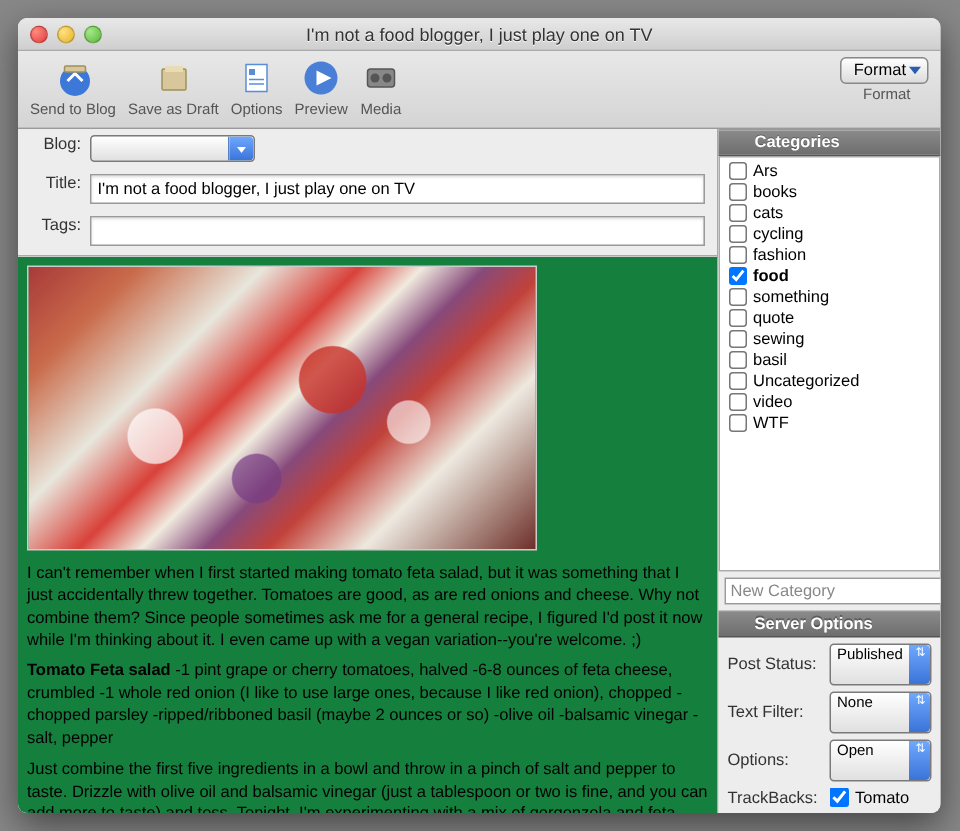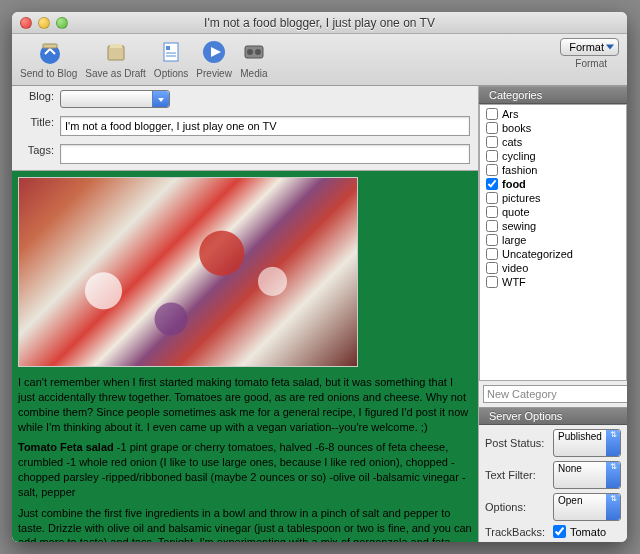--- a/index.html
+++ b/index.html
@@ -25,21 +25,21 @@
 .formrow label { width: 34px; text-align: right; color: #333; font-size: 11px; }
 .textinput { flex: 1; border: 1px solid #9a9a9a; background: #fff; padding: 3px 4px; font-size: 11px; box-shadow: inset 0 1px 2px rgba(0,0,0,0.15); }
 .combo { width: 110px; height: 18px; background: linear-gradient(#fff,#e0e0e0); border: 1px solid #7a7a7a; border-radius: 3px; position: relative; }
 .combo::after { content: ""; position: absolute; right: 0; top: 0; bottom: 0; width: 16px; background: linear-gradient(#6fa8ff,#3a74d8); border-left: 1px solid #5a7fc0; border-radius: 0 3px 3px 0; }
 .combo::before { content: ""; position: absolute; right: 5px; top: 50%; width: 0; height: 0; border-left: 3px solid transparent; border-right: 3px solid transparent; border-top: 4px solid #fff; z-index: 2; transform: translateY(-1px); }
 .content { flex: 1; background: #15803d; margin: 2px 0 0 0; border-top: 1px solid #aaa; overflow-y: auto; padding: 6px; font-size: 11px; color: #000; }
 .foodimg { width: 340px; height: 190px; background: linear-gradient(135deg,#a93a3a 0%,#c96b4a 14%,#e8e6dc 30%,#d8423a 42%,#f0eadf 50%,#874a7a 58%,#c2423a 66%,#ede9df 78%,#6d2f28 100%); border: 1px solid #ccc; margin-bottom: 8px; position: relative; overflow: hidden; }
 .foodimg::after { content: ""; position: absolute; inset: 0; background-image: radial-gradient(circle at 25% 60%, rgba(255,255,255,0.7) 0 18px, transparent 19px), radial-gradient(circle at 60% 40%, rgba(200,50,40,0.8) 0 22px, transparent 23px), radial-gradient(circle at 45% 75%, rgba(120,60,130,0.7) 0 16px, transparent 17px), radial-gradient(circle at 75% 55%, rgba(255,255,255,0.6) 0 14px, transparent 15px); }
 .content p { margin: 6px 0; line-height: 1.35; }
 .sidebar { width: 148px; display: flex; flex-direction: column; background: #ededed; font-size: 11px; }
-.panelhdr { background: linear-gradient(#8a8a8a,#6e6e6e); color: #fff; font-weight: normal; padding: 2px 10px; font-size: 11px; text-shadow: 0 -1px 0 rgba(0,0,0,0.3); border-top: 1px solid #999; border-bottom: 1px solid #555; }
+.panelhdr { background: linear-gradient(#8a8a8a,#6e6e6e); color: #fff; font-weight: bold; padding: 2px 24px; font-size: 11px; text-shadow: 0 -1px 0 rgba(0,0,0,0.3); border-top: 1px solid #999; border-bottom: 1px solid #555; }
 .catlist { background: #fff; border: 1px solid #aaa; margin: 0; flex: 1; overflow-y: auto; padding: 2px 0; }
 .catitem { display: flex; align-items: center; gap: 4px; padding: 1px 6px; }
 .catitem input { width: 12px; height: 12px; }
 .newcat-row { display: flex; gap: 4px; padding: 4px; align-items: center; }
 .newcat-row input[type=text] { flex: 1; border: 1px solid #9a9a9a; padding: 2px 3px; font-size: 11px; color: #888; }
 .srvopts { padding: 4px 6px; display: grid; grid-template-columns: 68px 1fr; row-gap: 4px; align-items: center; }
 .srvopts label { text-align: left; padding-right: 4px; color: #333; }
 .aqua-select { background: linear-gradient(#fff,#e0e0e0); border: 1px solid #7a7a7a; border-radius: 3px; height: 28px; position: relative; font-size: 10px; padding: 1px 18px 1px 4px; }
 .aqua-select::after { content: ""; position: absolute; right: 0; top: 0; bottom: 0; width: 14px; background: linear-gradient(#6fa8ff,#3a74d8); border-radius: 0 3px 3px 0; }
 .aqua-select::before { content: "⇅"; position: absolute; right: 3px; top: 0; color: #fff; font-size: 8px; z-index: 2; }
@@ -161,33 +161,33 @@
           <div class="catitem">
             <input type="checkbox" style="">
             <span>fashion</span>
           </div>
           <div class="catitem">
             <input type="checkbox" checked="" style="">
             <span style="font-weight: bold;">food</span>
           </div>
           <div class="catitem">
             <input type="checkbox" style="">
-            <span>pictures</span>
+            <span>something</span>
           </div>
           <div class="catitem">
             <input type="checkbox" style="">
             <span>quote</span>
           </div>
           <div class="catitem">
             <input type="checkbox" style="">
             <span>sewing</span>
           </div>
           <div class="catitem">
             <input type="checkbox" style="">
-            <span>large</span>
+            <span>basil</span>
           </div>
           <div class="catitem">
             <input type="checkbox" style="">
             <span>Uncategorized</span>
           </div>
           <div class="catitem">
             <input type="checkbox" style="">
             <span>video</span>
           </div>
           <div class="catitem">

